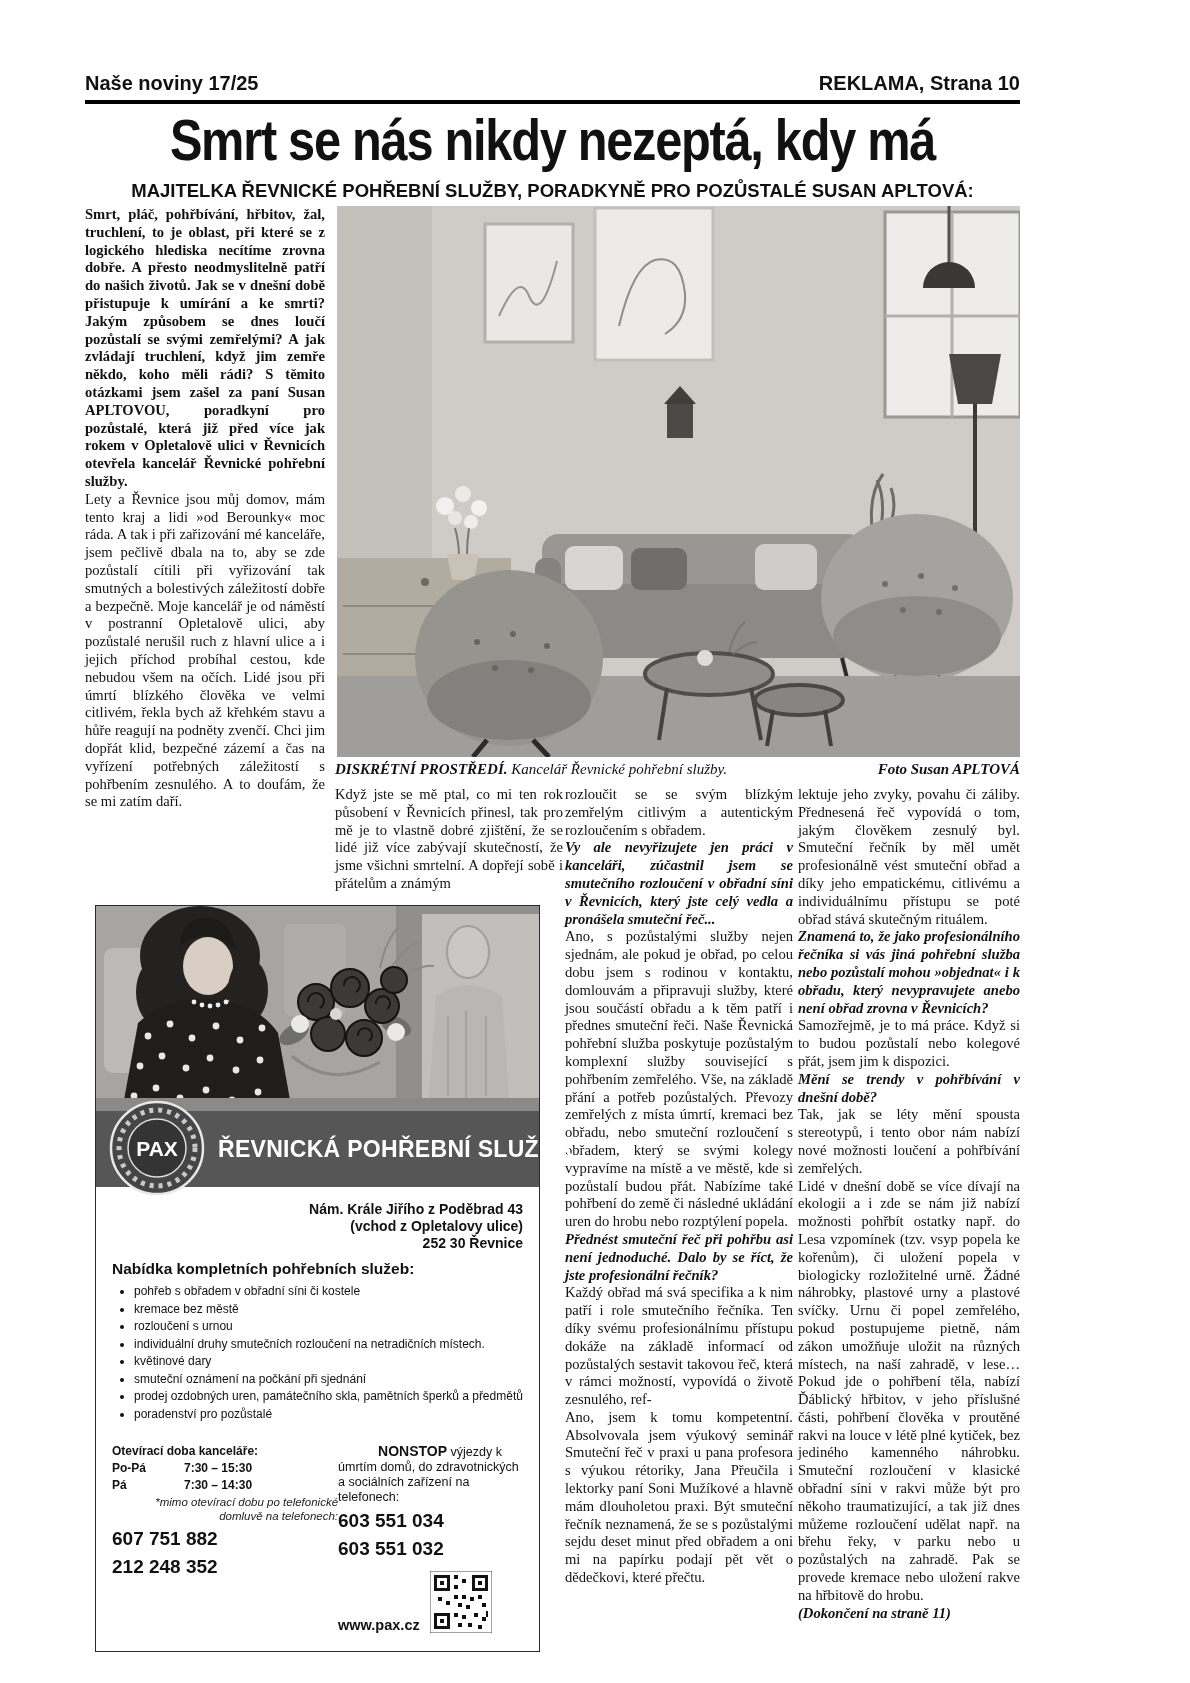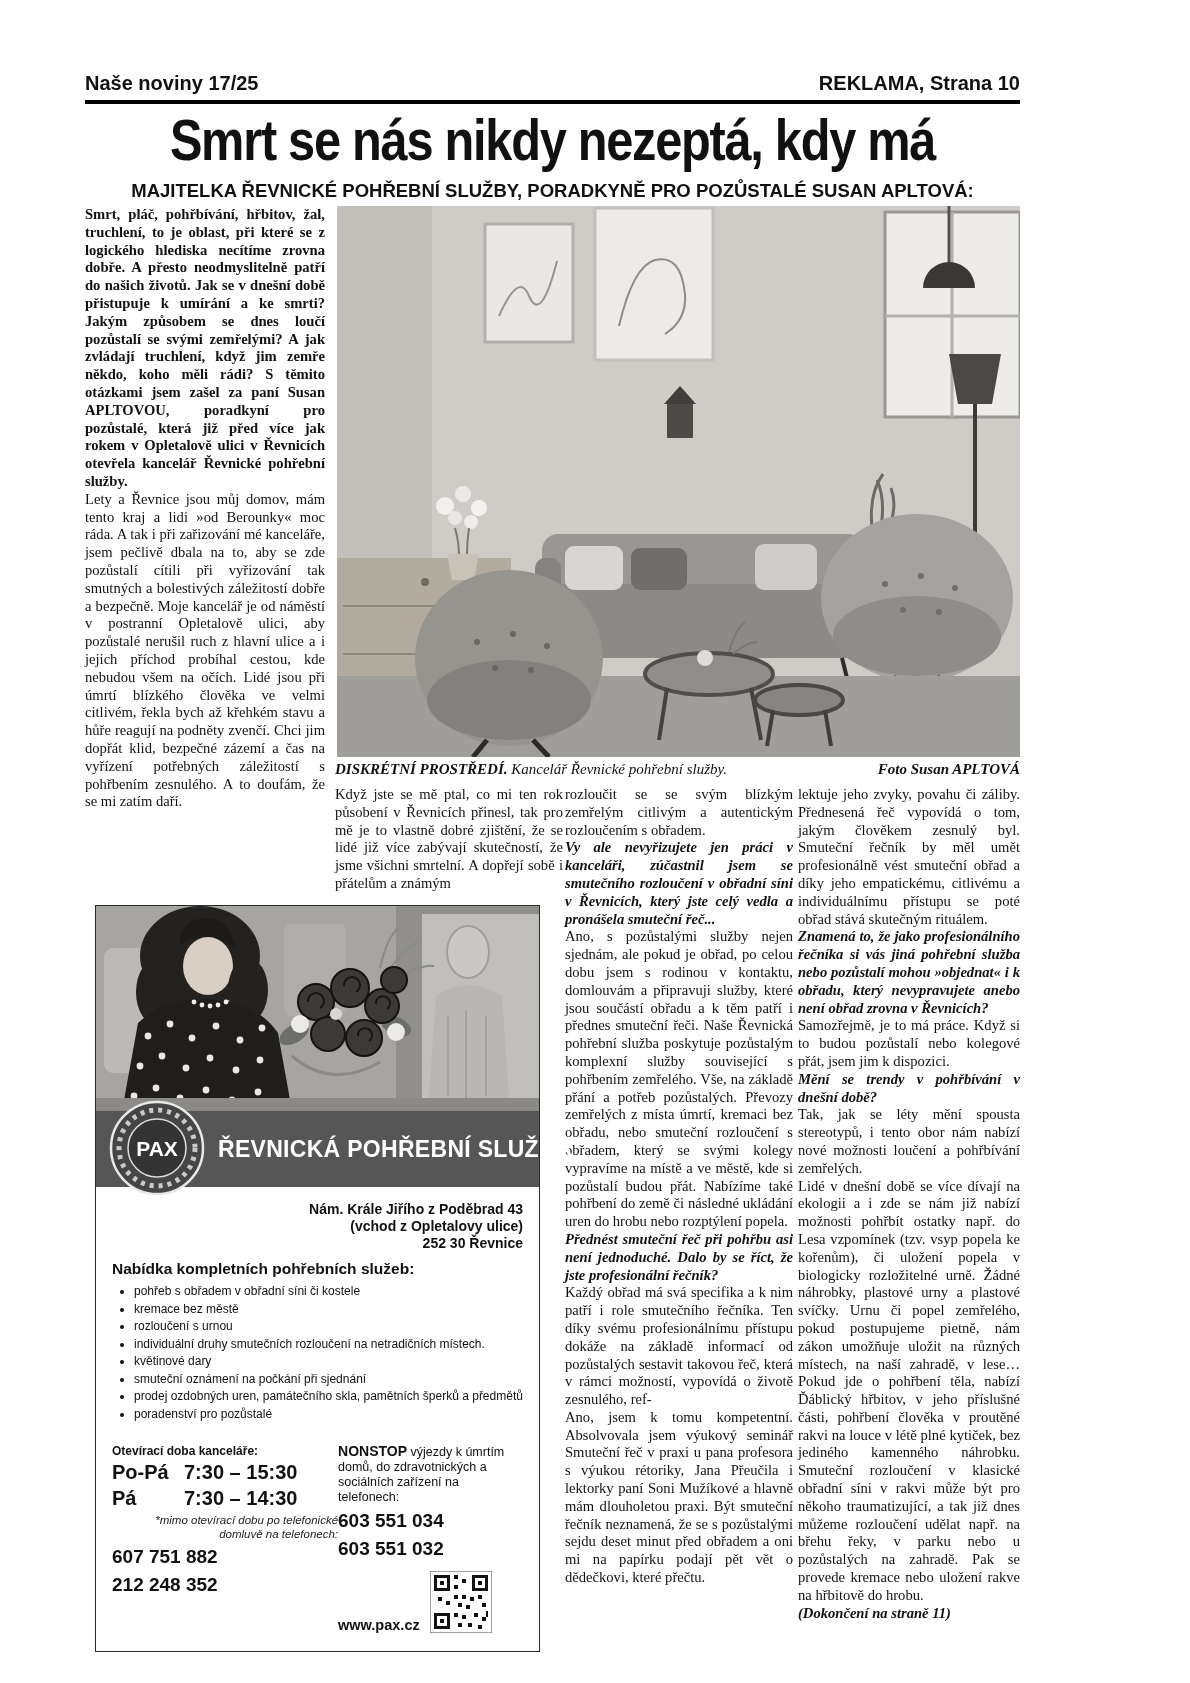--- a/index.html
+++ b/index.html
@@ -61,26 +61,26 @@
   }
   .ad-body{padding:12px 16px 14px 16px;}
   .ad-address{text-align:right;font-weight:bold;font-size:14px;line-height:17px;margin-top:2px;}
   .svc-head{font-weight:bold;font-size:15.5px;margin-top:8px;}
   .svc-list{margin:6px 0 0 6px;padding:0 0 0 16px;font-size:12px;line-height:15.5px;}
   .svc-list li{margin:0 0 2px 0;}
   .ad-footer{display:flex;margin-top:22px;}
   .ad-f-left{width:55%;}
   .ad-f-right{width:45%;}
   .hours-head{font-weight:bold;font-size:12px;}
-  .hours-row{display:flex;font-weight:bold;font-size:20px;margin-top:3px;}
+  .hours-row{display:flex;font-weight:bold;font-size:12px;margin-top:3px;}
   .hours-row .d{width:72px;}
   .hours-note{font-style:italic;font-size:11.5px;line-height:13.5px;margin-top:4px;color:#222;text-align:right;}
   .phone-big{font-weight:bold;font-size:19px;line-height:24px;margin-top:4px;}
   .nonstop{font-size:12.5px;line-height:15px;}
-  .nonstop b{font-size:14px;}
+  .nonstop b{font-size:14px;margin-left:40px;}
   .web-row{display:flex;align-items:flex-end;gap:10px;margin-top:10px;}
   .website{font-weight:bold;font-size:14.5px;margin-bottom:4px;}
 </style>
 </head>
 <body>
 
 <div class="page">
 
   <div class="hdr">
     <span>Naše noviny 17/25</span>

